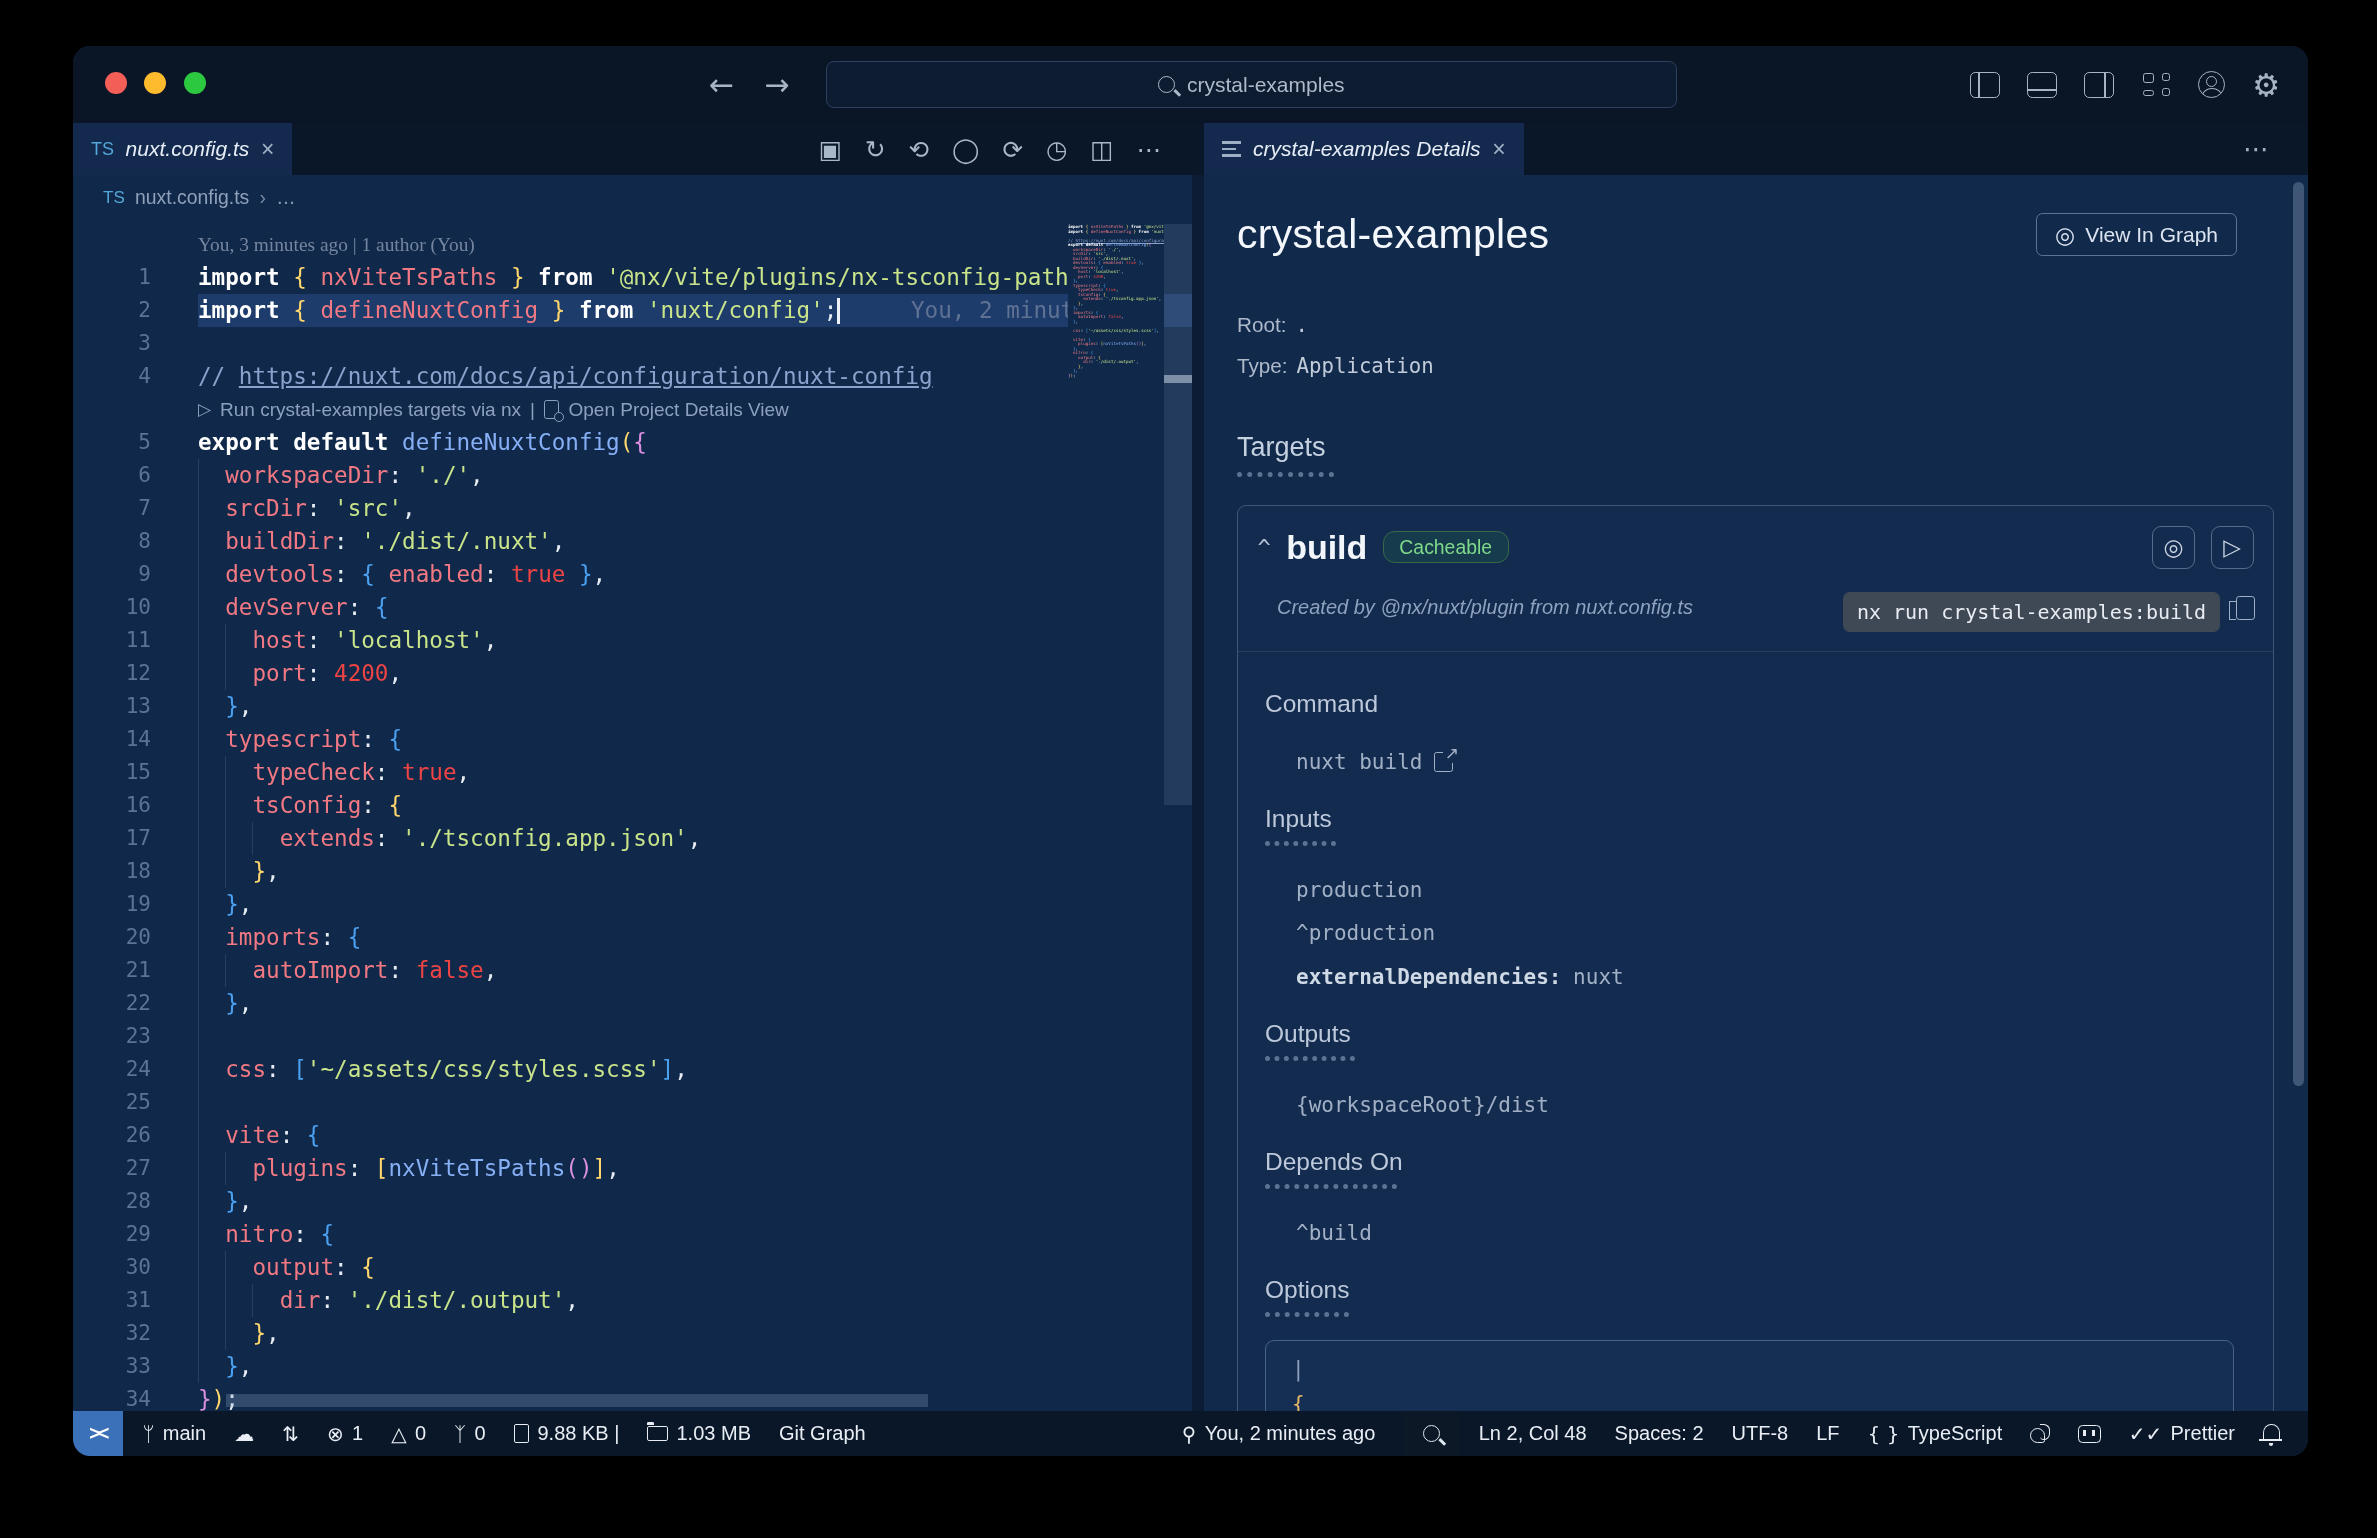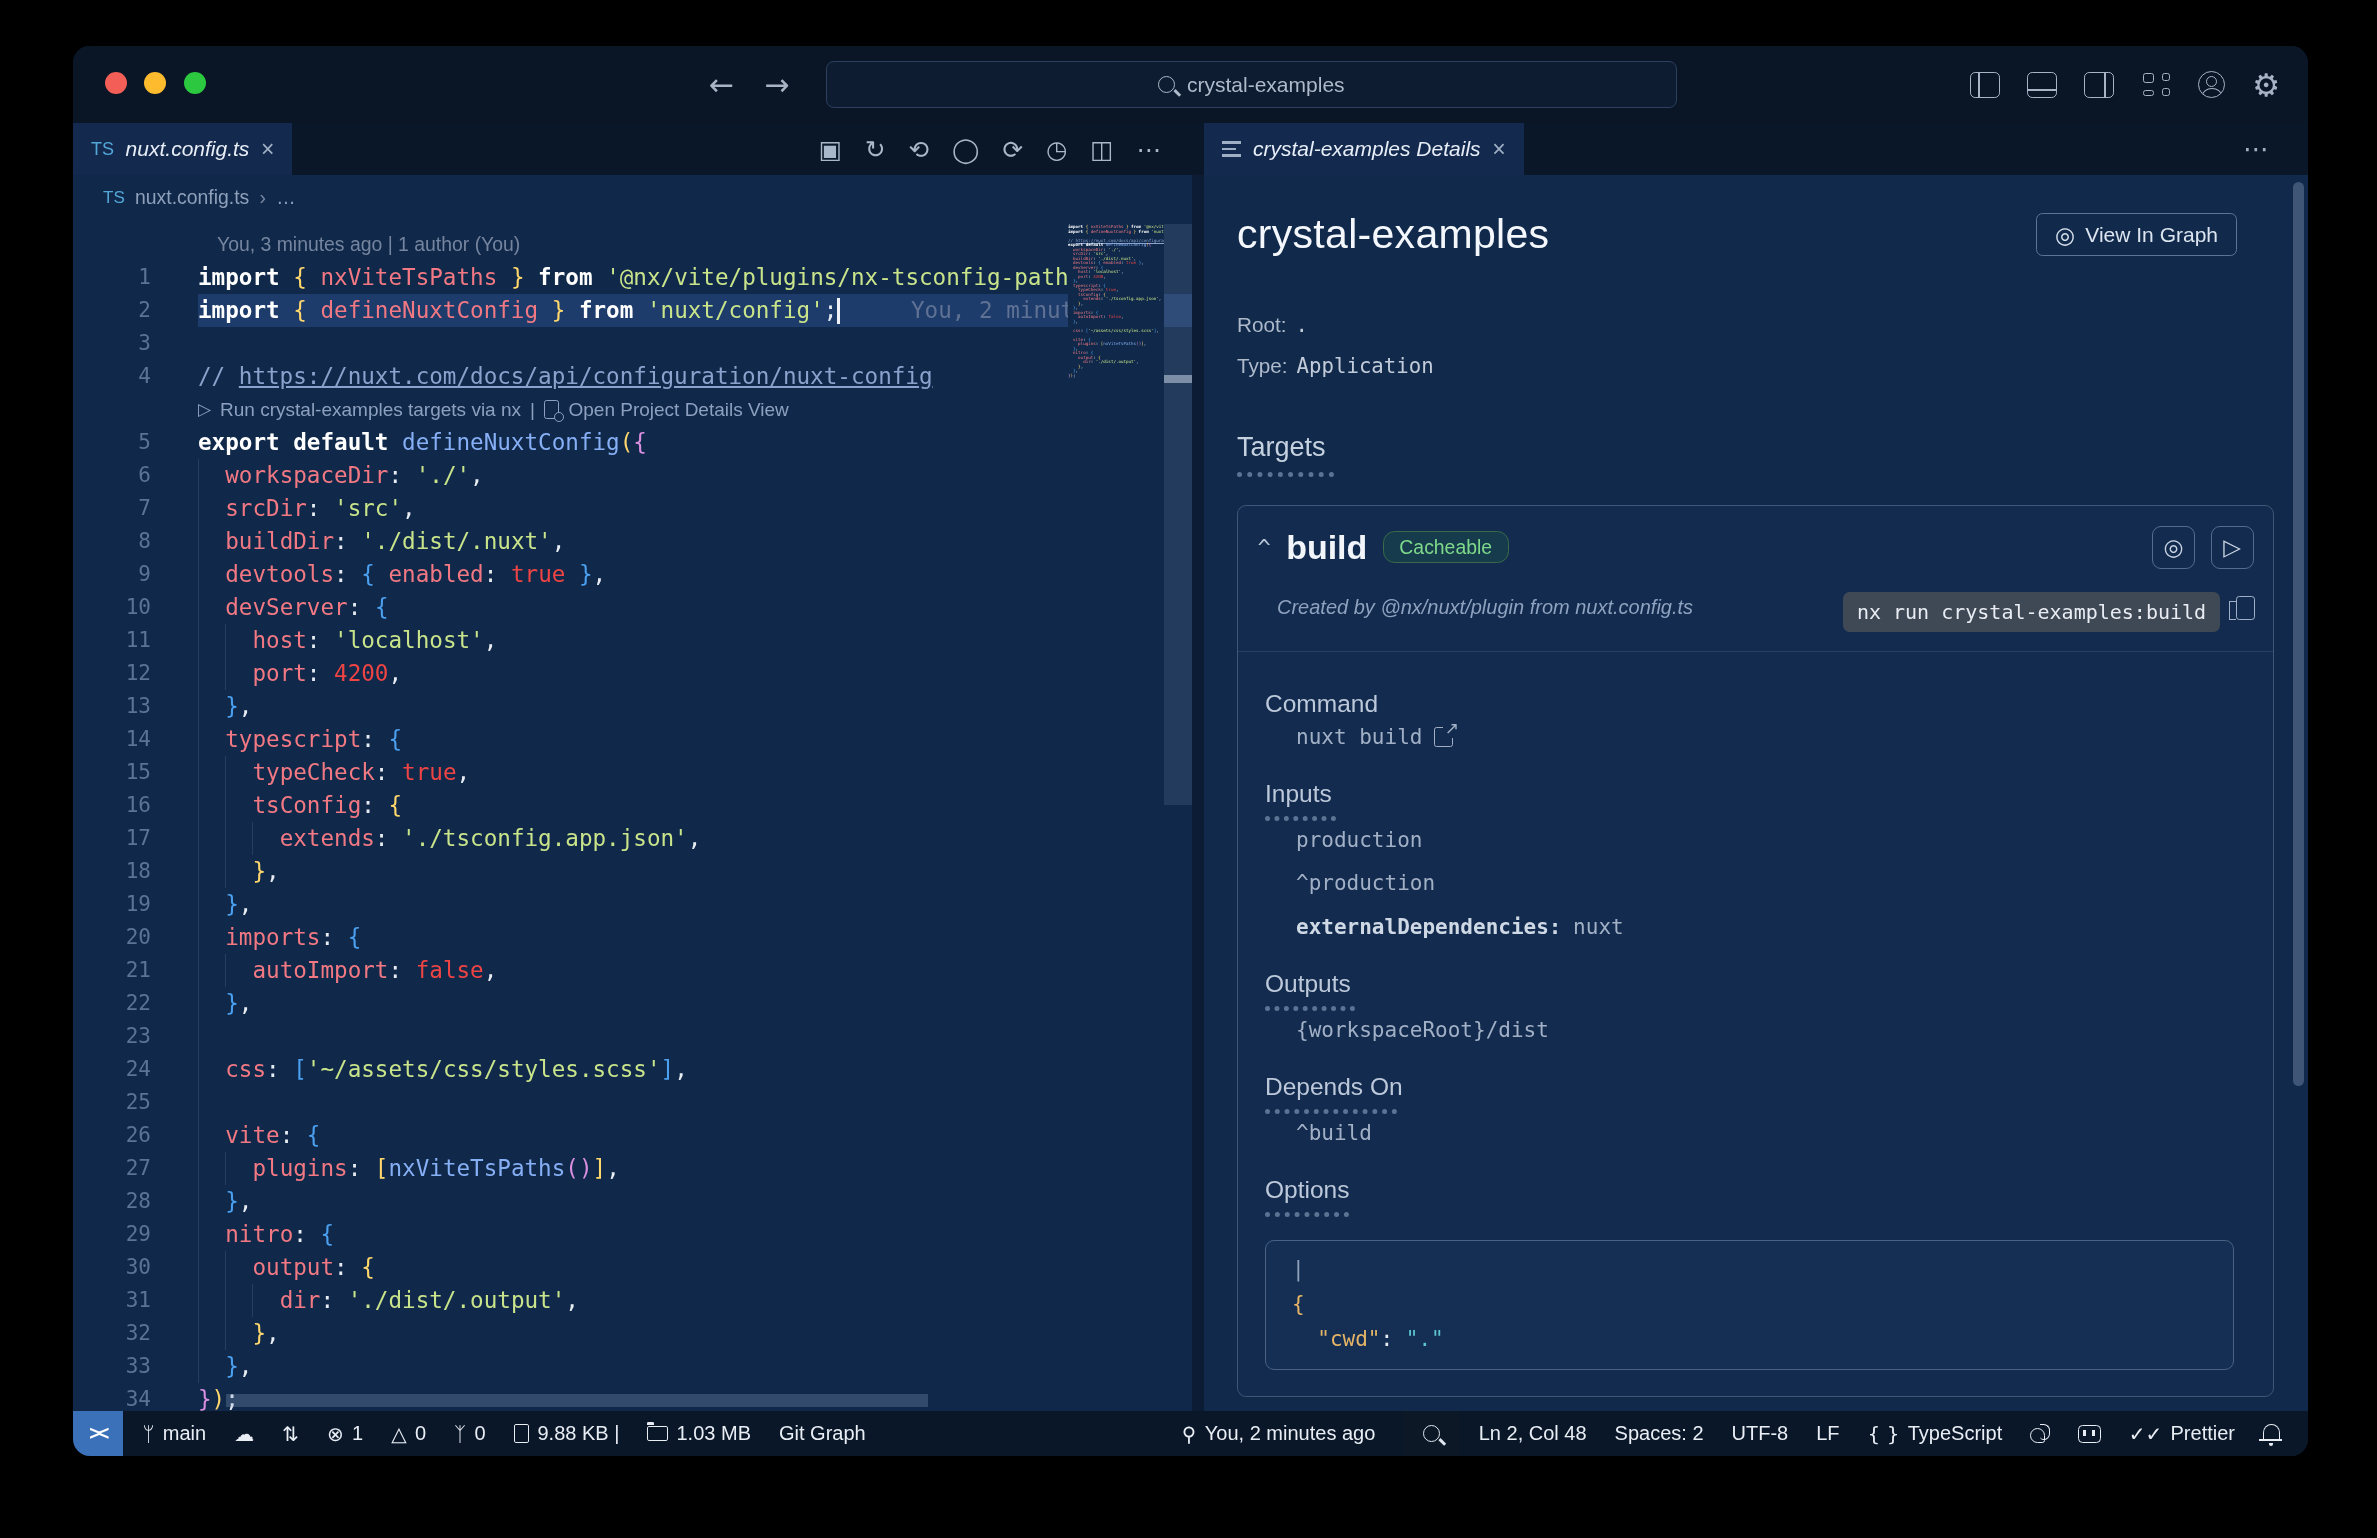--- a/index.html
+++ b/index.html
@@ -57,21 +57,21 @@
   #breadcrumb { height:45px; display:flex; align-items:center; gap:10.3px; padding-left:30px;
                 font-size:19.4px; color:#8fa0ba; flex:none; }
   #editor { flex:1; position:relative; overflow:hidden; }
   #code-rows { padding-top:7.8px; }
   .row { display:flex; height:33px; line-height:33px;
          font-family:"DejaVu Sans Mono", monospace; font-size:22.6px; }
   .ln { width:78px; text-align:right; color:#5c7398; font-size:21px; flex:none; }
   .cc { margin-left:47px; white-space:pre; position:relative; flex:1; }
   .row.cur .cc { background:#1e3c6b; }
   .guide { position:absolute; top:0; bottom:0; width:1.3px; background:rgba(140,165,200,0.18); }
-  .row.meta { font-family:Liberation Sans, sans-serif; font-size:19.4px; color:#76859f;margin-left:19px; }
+  .row.meta { font-family:Liberation Serif, serif; font-size:19.4px; color:#76859f; }
   .row.meta .cc { white-space:normal; }
   .row.lens { font-family:"Liberation Sans", sans-serif; font-size:19px; color:#8da0bf; }
   .lens .cc { display:flex; align-items:center; gap:9px; white-space:nowrap; }
   .lens .play { font-size:17px; }
   .lens .pd-icon { width:15.5px; height:19.4px; border:1.9px solid #8da0bf; border-radius:2.6px; position:relative; }
   .lens .pd-icon::after { content:""; position:absolute; right:-5.2px; bottom:-3.9px; width:7.8px; height:7.8px;
                           border:1.9px solid #8da0bf; border-radius:50%; background:#10294a; }
   .cursor { display:inline-block; width:2.6px; height:26px; background:#eef2f8; vertical-align:middle; }
   .ghost { color:#5f7294; margin-left:71px; }
   .tk-k { color:#ffffff; font-weight:bold; }
@@ -129,21 +129,21 @@
   #cmd-chip { background:#3f4855; border-radius:6.5px; padding:7.8px 14px; color:#e9edf3;
               font-family:"DejaVu Sans Mono", monospace; font-size:20px;margin-top:8px; }
   .copy { width:19.4px; height:24.5px; border:1.9px solid #9fb0c6; border-radius:3.2px; position:relative; }
   .copy::before { content:""; position:absolute; left:-7.8px; top:3.9px; width:6.5px; height:17px;
                   border-left:1.9px solid #9fb0c6; border-bottom:1.9px solid #9fb0c6; border-top:1.9px solid #9fb0c6; }
   .card-divider { height:1.3px; background:#27405f; }
   #card-sections { padding:6.5px 39px 26px 27px; }
   .section { margin-top:31px; }
   .section .sec-h { font-size:24.5px; color:#bdc9da; }
   .section .dots { margin-top:7.8px; }
-  .sec-items { margin-top:7px; display:flex; flex-direction:column; gap:19.4px; padding-left:31px; }
+  .sec-items { margin-top:32px; display:flex; flex-direction:column; gap:19.4px; padding-left:31px; }
   .sec-item { font-family:"DejaVu Sans Mono", monospace; font-size:21px; color:#a2b0c6;
               display:flex; align-items:center; gap:11.6px; }
   .sec-item b { color:#cfd9e6; }
   .ext { width:19.4px; height:19.4px; border:1.9px solid #a2b0c6; border-radius:2.6px; position:relative; }
   .ext::after { content:"↗"; font-family:"DejaVu Sans",sans-serif; position:absolute; right:-6.5px; top:-10.3px;
                 font-size:17px; color:#a2b0c6; background:#122b4e; padding-left:1.3px; }
   #options-box { margin-top:23px; border:1.3px solid #4a6183; border-radius:9px; background:#152f54;
                  padding:11.6px 26px; font-family:"DejaVu Sans Mono", monospace; font-size:21px;
                  line-height:35px; white-space:pre; }
   .oj-by { color:#e5b567; } .oj-key { color:#e5b567; } .oj-val { color:#5bc4cc; }

